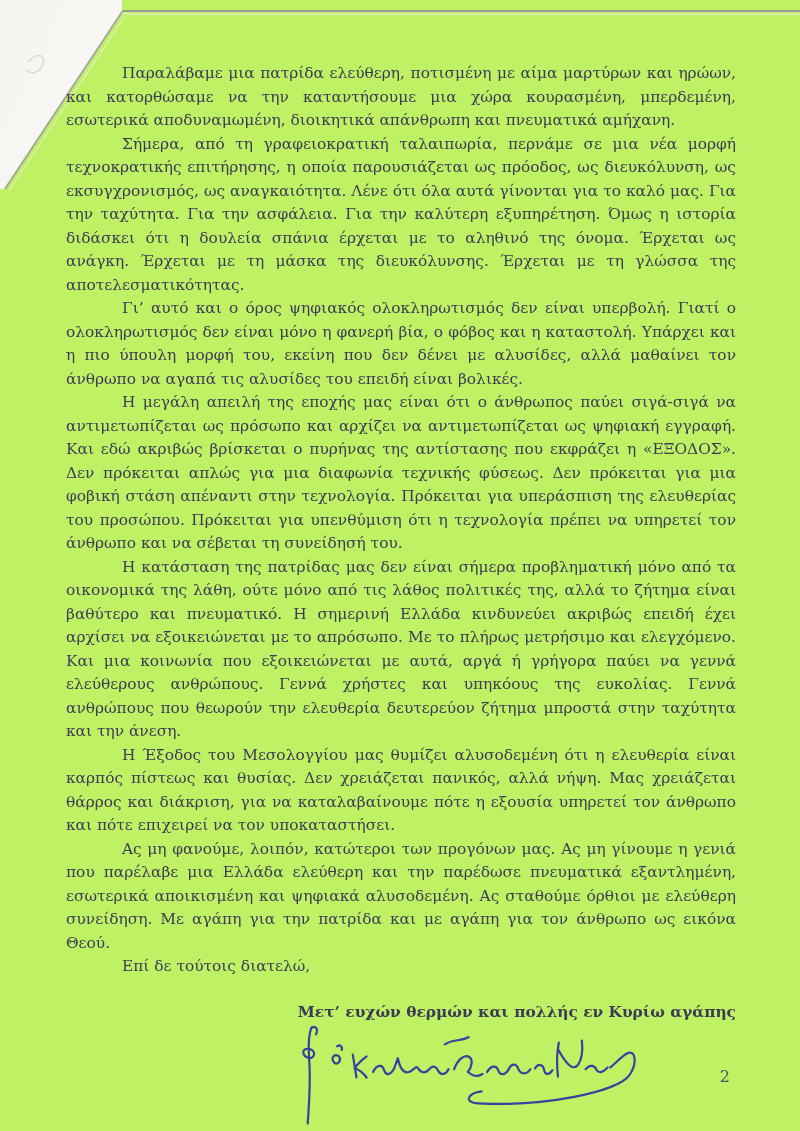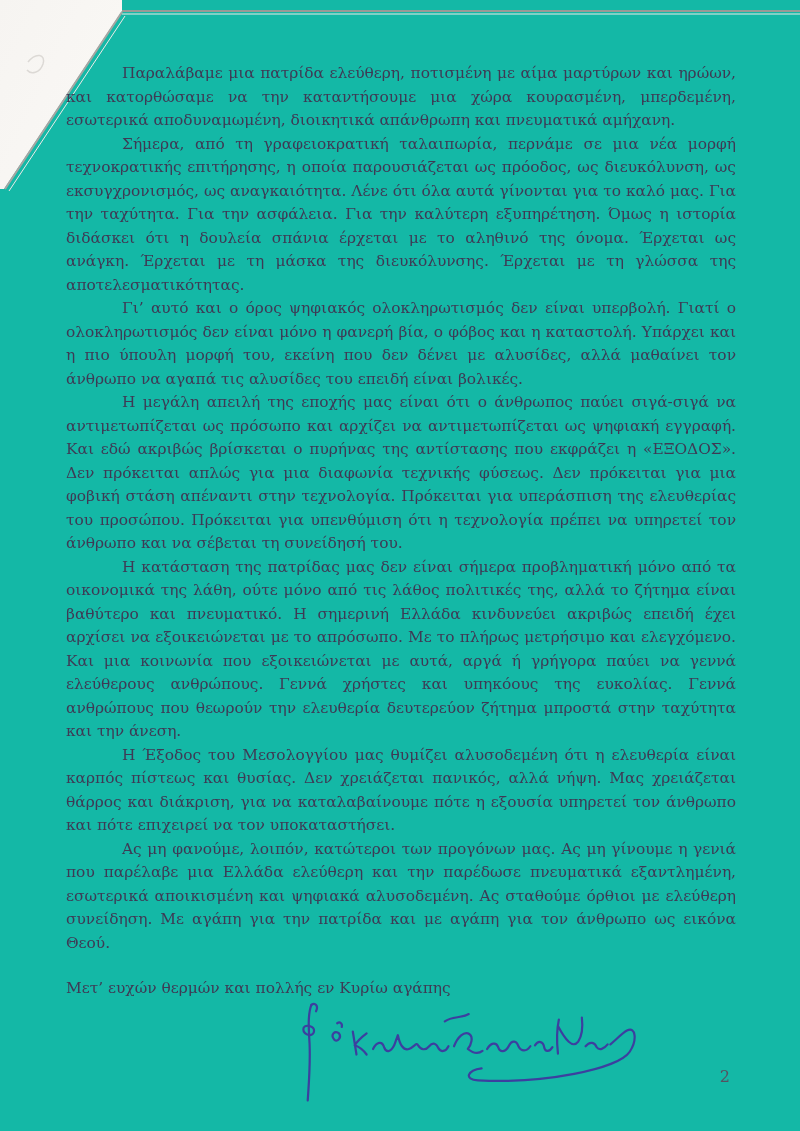--- a/index.html
+++ b/index.html
@@ -9,40 +9,40 @@
   }
   html,body{margin:0;padding:0;}
   body{
     width:800px;height:1131px;
     background:#ffffff;
     font-family:"DejaVu Serif","Liberation Serif",serif;
     overflow:hidden;
   }
   .scan{
     position:relative;width:800px;height:1131px;
-    background:#14b8a6;
+    background:#bef264;
     overflow:hidden;
   }
   
   .corner-shade{
     position:absolute;left:0;top:0;width:200px;height:200px;
     clip-path:polygon(0 0,122px 0,122px 11px,4px 189px,0 189px);
     background:linear-gradient(115deg,#f6f4f1 0%,#faf8f5 60%,#f3f1ee 100%);
   }
   .scan-edges{position:absolute;left:0;top:0;}
   
   .content{
     position:absolute;left:66px;top:62px;width:670px;
     color:var(--ink);
     font-size:15.4px;line-height:23.5px;
     text-align:justify;
   }
   .content p{margin:0;text-indent:56px;}
   .closing{margin-top:22px;text-align:center;}
-  .closing .line{text-indent:0;text-align:left;}
+  .closing .line{text-indent:0;text-align:right;font-weight:bold;}
   .sig-wrap{height:86px;margin-top:2px;text-align:center;}
   .sig-wrap svg{overflow:visible;display:inline-block;margin-left:128px;}
   .page-number{
     position:absolute;right:70px;bottom:45px;
     color:var(--page-number);font-size:16px;
   }
 </style>
 </head>
 <body>
 
@@ -58,20 +58,21 @@
   </svg>
 
   <div class="content">
     <p>Παραλάβαμε μια πατρίδα ελεύθερη, ποτισμένη με αίμα μαρτύρων και ηρώων, και κατορθώσαμε να την καταντήσουμε μια χώρα κουρασμένη, μπερδεμένη, εσωτερικά αποδυναμωμένη, διοικητικά απάνθρωπη και πνευματικά αμήχανη.</p>
     <p>Σήμερα, από τη γραφειοκρατική ταλαιπωρία, περνάμε σε μια νέα μορφή τεχνοκρατικής επιτήρησης, η οποία παρουσιάζεται ως πρόοδος, ως διευκόλυνση, ως εκσυγχρονισμός, ως αναγκαιότητα. Λένε ότι όλα αυτά γίνονται για το καλό μας. Για την ταχύτητα. Για την ασφάλεια. Για την καλύτερη εξυπηρέτηση. Όμως η ιστορία διδάσκει ότι η δουλεία σπάνια έρχεται με το αληθινό της όνομα. Έρχεται ως ανάγκη. Έρχεται με τη μάσκα της διευκόλυνσης. Έρχεται με τη γλώσσα της αποτελεσματικότητας.</p>
     <p>Γι’ αυτό και ο όρος ψηφιακός ολοκληρωτισμός δεν είναι υπερβολή. Γιατί ο ολοκληρωτισμός δεν είναι μόνο η φανερή βία, ο φόβος και η καταστολή. Υπάρχει και η πιο ύπουλη μορφή του, εκείνη που δεν δένει με αλυσίδες, αλλά μαθαίνει τον άνθρωπο να αγαπά τις αλυσίδες του επειδή είναι βολικές.</p>
     <p>Η μεγάλη απειλή της εποχής μας είναι ότι ο άνθρωπος παύει σιγά-σιγά να αντιμετωπίζεται ως πρόσωπο και αρχίζει να αντιμετωπίζεται ως ψηφιακή εγγραφή. Και εδώ ακριβώς βρίσκεται ο πυρήνας της αντίστασης που εκφράζει η «ΕΞΟΔΟΣ». Δεν πρόκειται απλώς για μια διαφωνία τεχνικής φύσεως. Δεν πρόκειται για μια φοβική στάση απέναντι στην τεχνολογία. Πρόκειται για υπεράσπιση της ελευθερίας του προσώπου. Πρόκειται για υπενθύμιση ότι η τεχνολογία πρέπει να υπηρετεί τον άνθρωπο και να σέβεται τη συνείδησή του.</p>
     <p>Η κατάσταση της πατρίδας μας δεν είναι σήμερα προβληματική μόνο από τα οικονομικά της λάθη, ούτε μόνο από τις λάθος πολιτικές της, αλλά το ζήτημα είναι βαθύτερο και πνευματικό. Η σημερινή Ελλάδα κινδυνεύει ακριβώς επειδή έχει αρχίσει να εξοικειώνεται με το απρόσωπο. Με το πλήρως μετρήσιμο και ελεγχόμενο. Και μια κοινωνία που εξοικειώνεται με αυτά, αργά ή γρήγορα παύει να γεννά ελεύθερους ανθρώπους. Γεννά χρήστες και υπηκόους της ευκολίας. Γεννά ανθρώπους που θεωρούν την ελευθερία δευτερεύον ζήτημα μπροστά στην ταχύτητα και την άνεση.</p>
     <p>Η Έξοδος του Μεσολογγίου μας θυμίζει αλυσοδεμένη ότι η ελευθερία είναι καρπός πίστεως και θυσίας. Δεν χρειάζεται πανικός, αλλά νήψη. Μας χρειάζεται θάρρος και διάκριση, για να καταλαβαίνουμε πότε η εξουσία υπηρετεί τον άνθρωπο και πότε επιχειρεί να τον υποκαταστήσει.</p>
     <p>Ας μη φανούμε, λοιπόν, κατώτεροι των προγόνων μας. Ας μη γίνουμε η γενιά που παρέλαβε μια Ελλάδα ελεύθερη και την παρέδωσε πνευματικά εξαντλημένη, εσωτερικά αποικισμένη και ψηφιακά αλυσοδεμένη. Ας σταθούμε όρθιοι με ελεύθερη συνείδηση. Με αγάπη για την πατρίδα και με αγάπη για τον άνθρωπο ως εικόνα Θεού.</p>
+    <p>Επί δε τούτοις διατελώ,</p>
 
     <div class="closing">
       <div class="line">Μετ’ ευχών θερμών και πολλής εν Κυρίω αγάπης</div>
 
       <div class="sig-wrap">
         <svg width="365" height="92" viewBox="0 0 365 100" aria-hidden="true">
           <g fill="none" stroke="var(--signature-ink)" stroke-width="2.4" stroke-linecap="round" stroke-linejoin="round">
 
             <path d="M15,2 C11,12 12,28 13,44 C14,68 12,90 11,106"></path>
             <path d="M15,2 C19,-1 23,3 20,9"></path>

